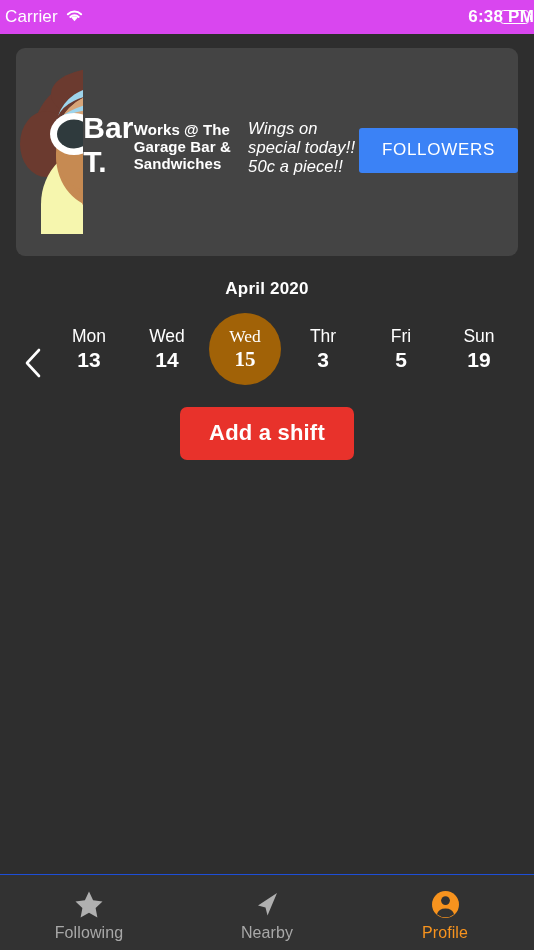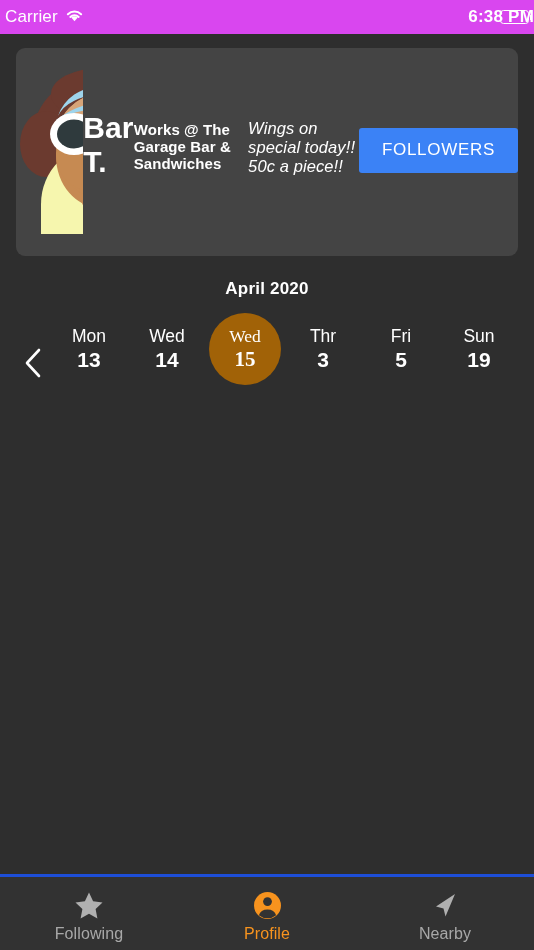--- a/index.html
+++ b/index.html
@@ -249,21 +249,21 @@
     padding: 13px 29px 14px 29px;
     border-radius: 7px;
     cursor: pointer;
     letter-spacing: 0.2px;
   }
 
   
   .tab-bar {
     height: 76px;
     background: #323232;
-    border-top: 3px solid #1d4ed8;
+    border-top: 1px solid #1d4ed8;
     display: flex;
     align-items: center;
     flex: 0 0 auto;
   }
   .tab-item {
     flex: 1 1 0;
     display: flex;
     flex-direction: column;
     align-items: center;
     justify-content: center;
@@ -388,49 +388,52 @@
           <span class="cal-num">5</span>
         </div>
         <div class="cal-day">
           <span class="cal-dow">Sun</span>
           <span class="cal-num">19</span>
         </div>
       </div>
 
     </div>
 
+    <div class="addshift-wrap">
+      <button class="addshift-btn">Add a shift</button>
+    </div>
 
   </div>
 
   <div class="tab-bar">
 
     <div class="tab-item inactive">
       <span class="tab-icon">
         <svg width="30" height="29" viewBox="0 0 30 29">
           <path d="M15 1.5 L19.1 10.3 L28.5 11.4 L21.6 18 L23.4 27.4 L15 22.8 L6.6 27.4 L8.4 18 L1.5 11.4 L10.9 10.3 Z" fill="#b0b0b0"></path>
         </svg>
       </span>
       <span class="tab-label">Following</span>
+    </div>
+
+    <div class="tab-item inactive">
+      <span class="tab-icon">
+        <svg width="30" height="29" viewBox="0 0 30 29">
+          <path d="M25 3 L6 15.5 L13.5 17.5 L15.5 25.5 Z" fill="#b0b0b0"></path>
+        </svg>
+      </span>
+      <span class="tab-label">Nearby</span>
     </div>
 
     <div class="tab-item active">
       <span class="tab-icon">
         <svg width="29" height="29" viewBox="0 0 29 29">
           <circle cx="14.5" cy="14.5" r="13.5" fill="#f7931e"></circle>
           <circle cx="14.5" cy="10.6" r="4.4" fill="#323232"></circle>
           <path d="M5.9 24.2 a8.9 7.6 0 0 1 17.2 0 a13.5 13.5 0 0 1 -17.2 0 Z" fill="#323232"></path>
         </svg>
       </span>
       <span class="tab-label">Profile</span>
     </div>
 
-    <div class="tab-item inactive">
-      <span class="tab-icon">
-        <svg width="30" height="29" viewBox="0 0 30 29">
-          <path d="M25 3 L6 15.5 L13.5 17.5 L15.5 25.5 Z" fill="#b0b0b0"></path>
-        </svg>
-      </span>
-      <span class="tab-label">Nearby</span>
-    </div>
-
   </div>
 
 </div>
 
 </body></html>

